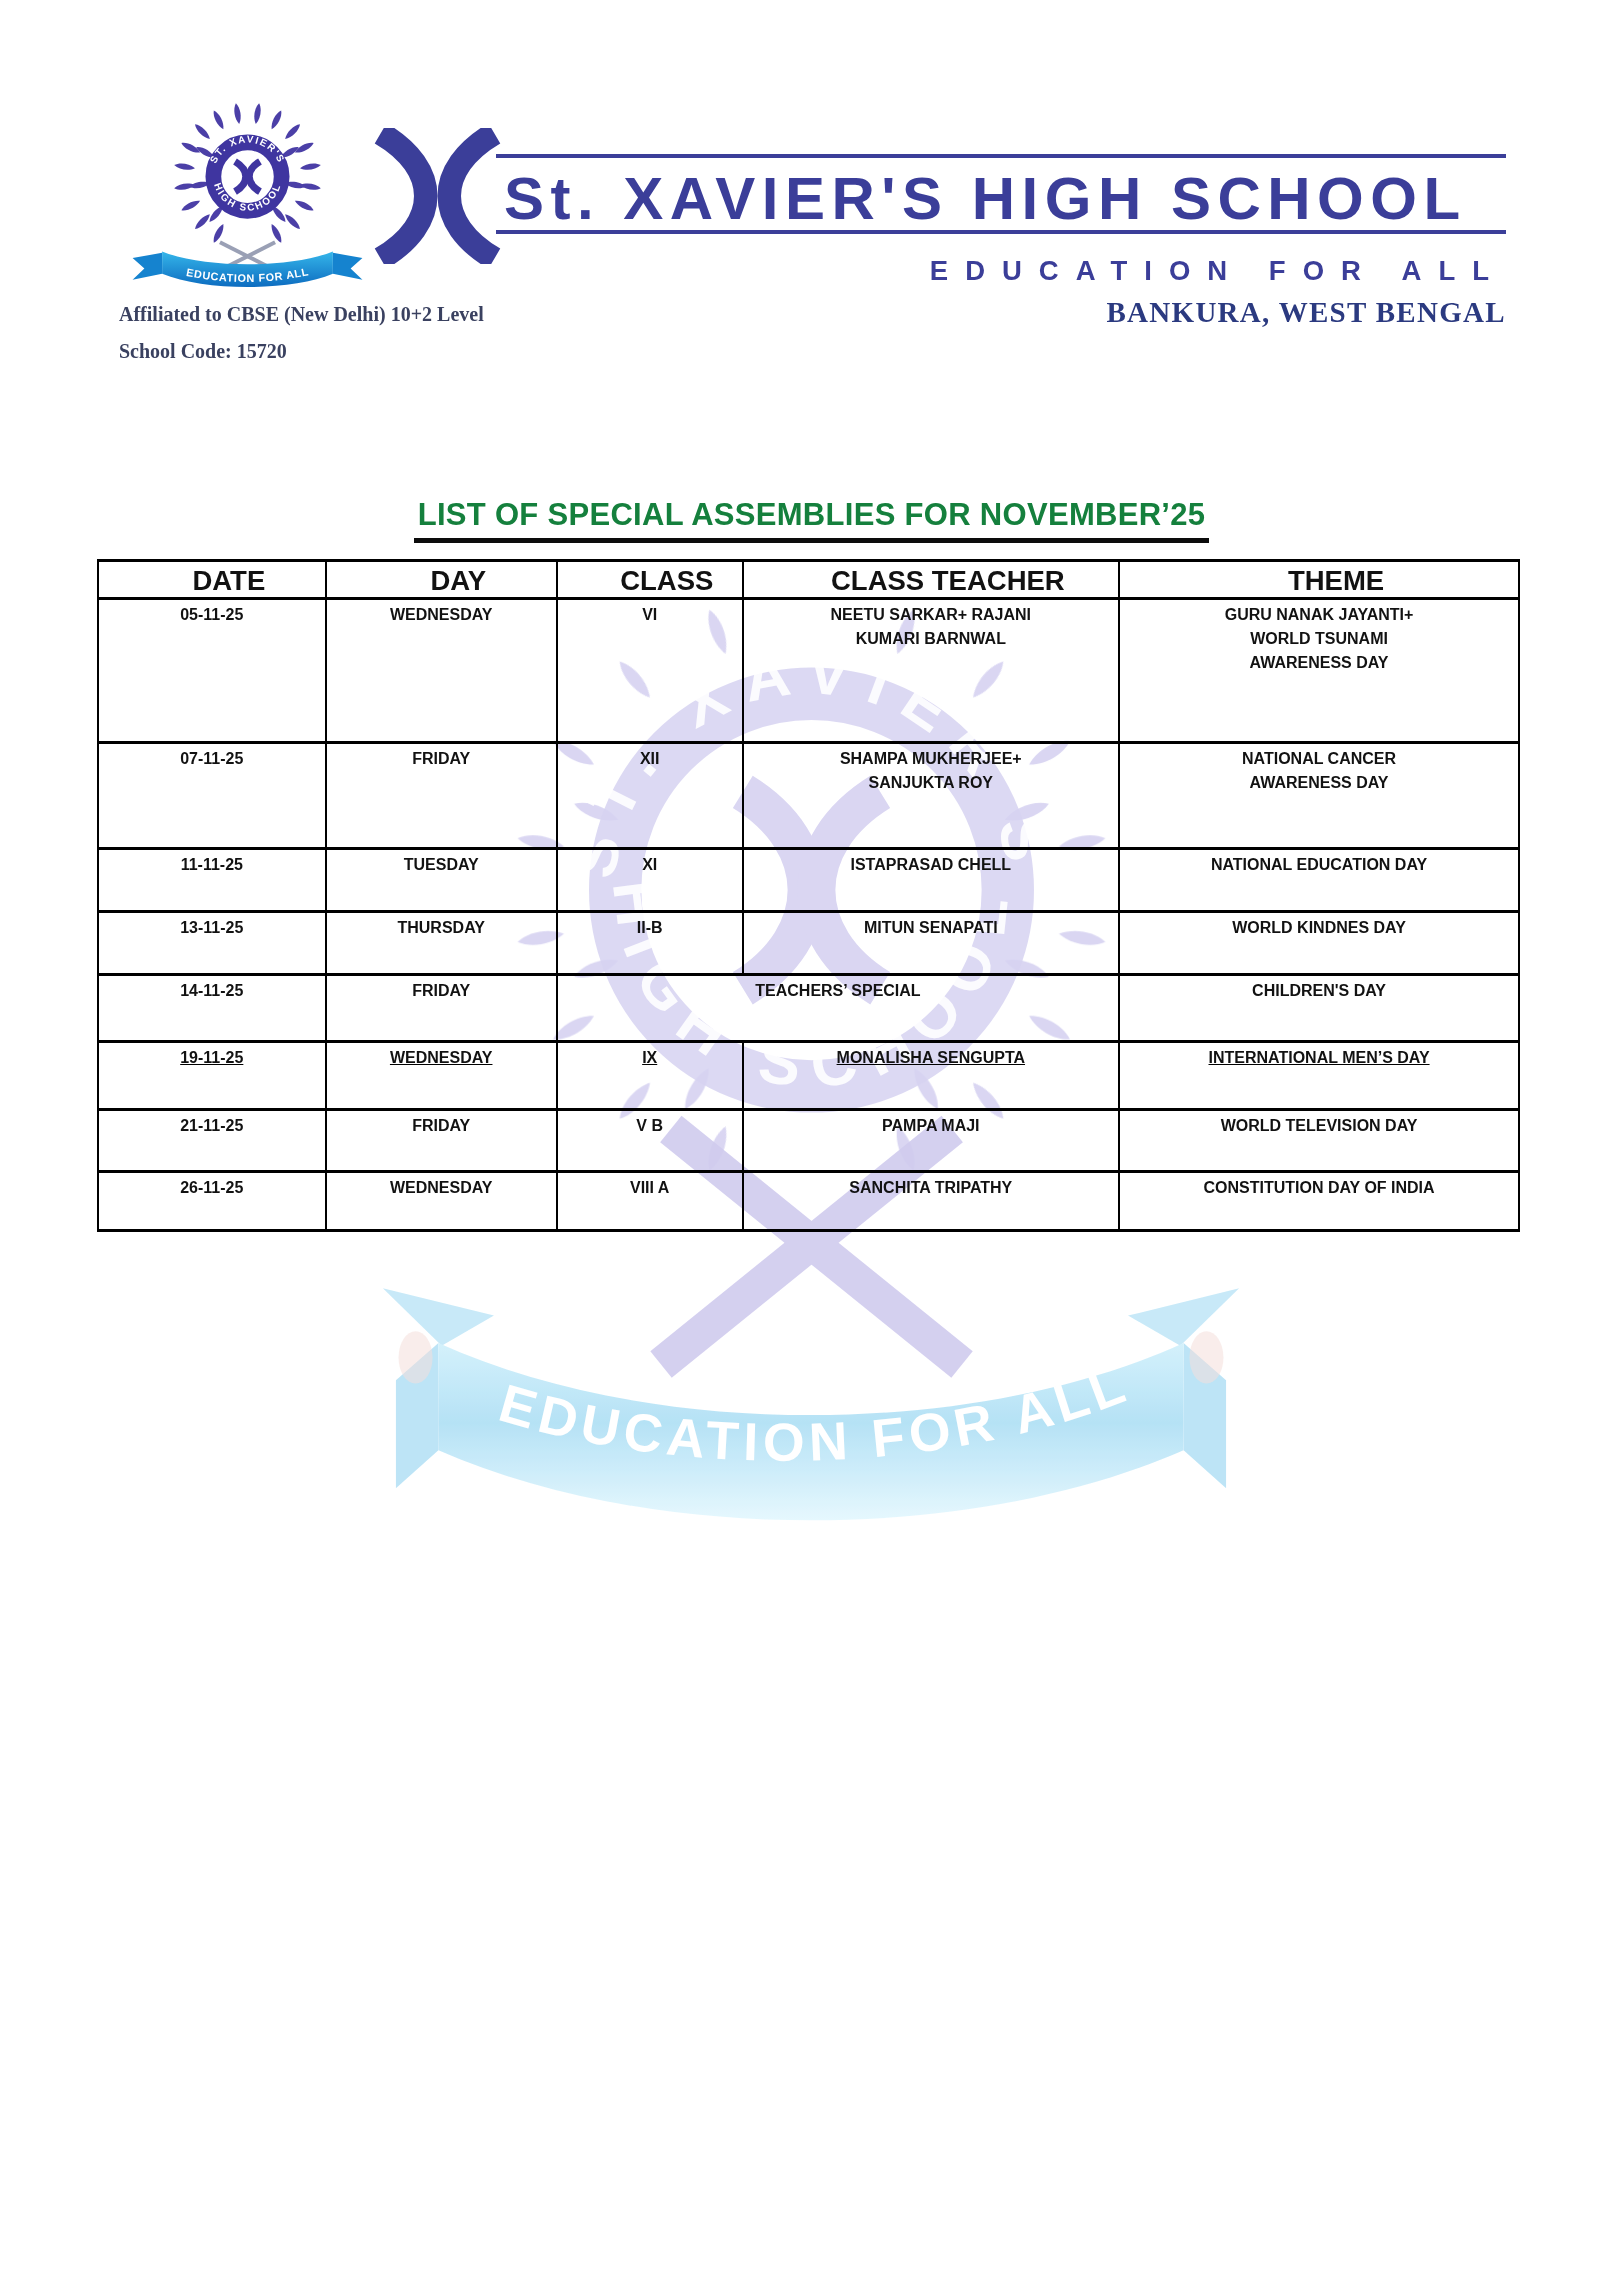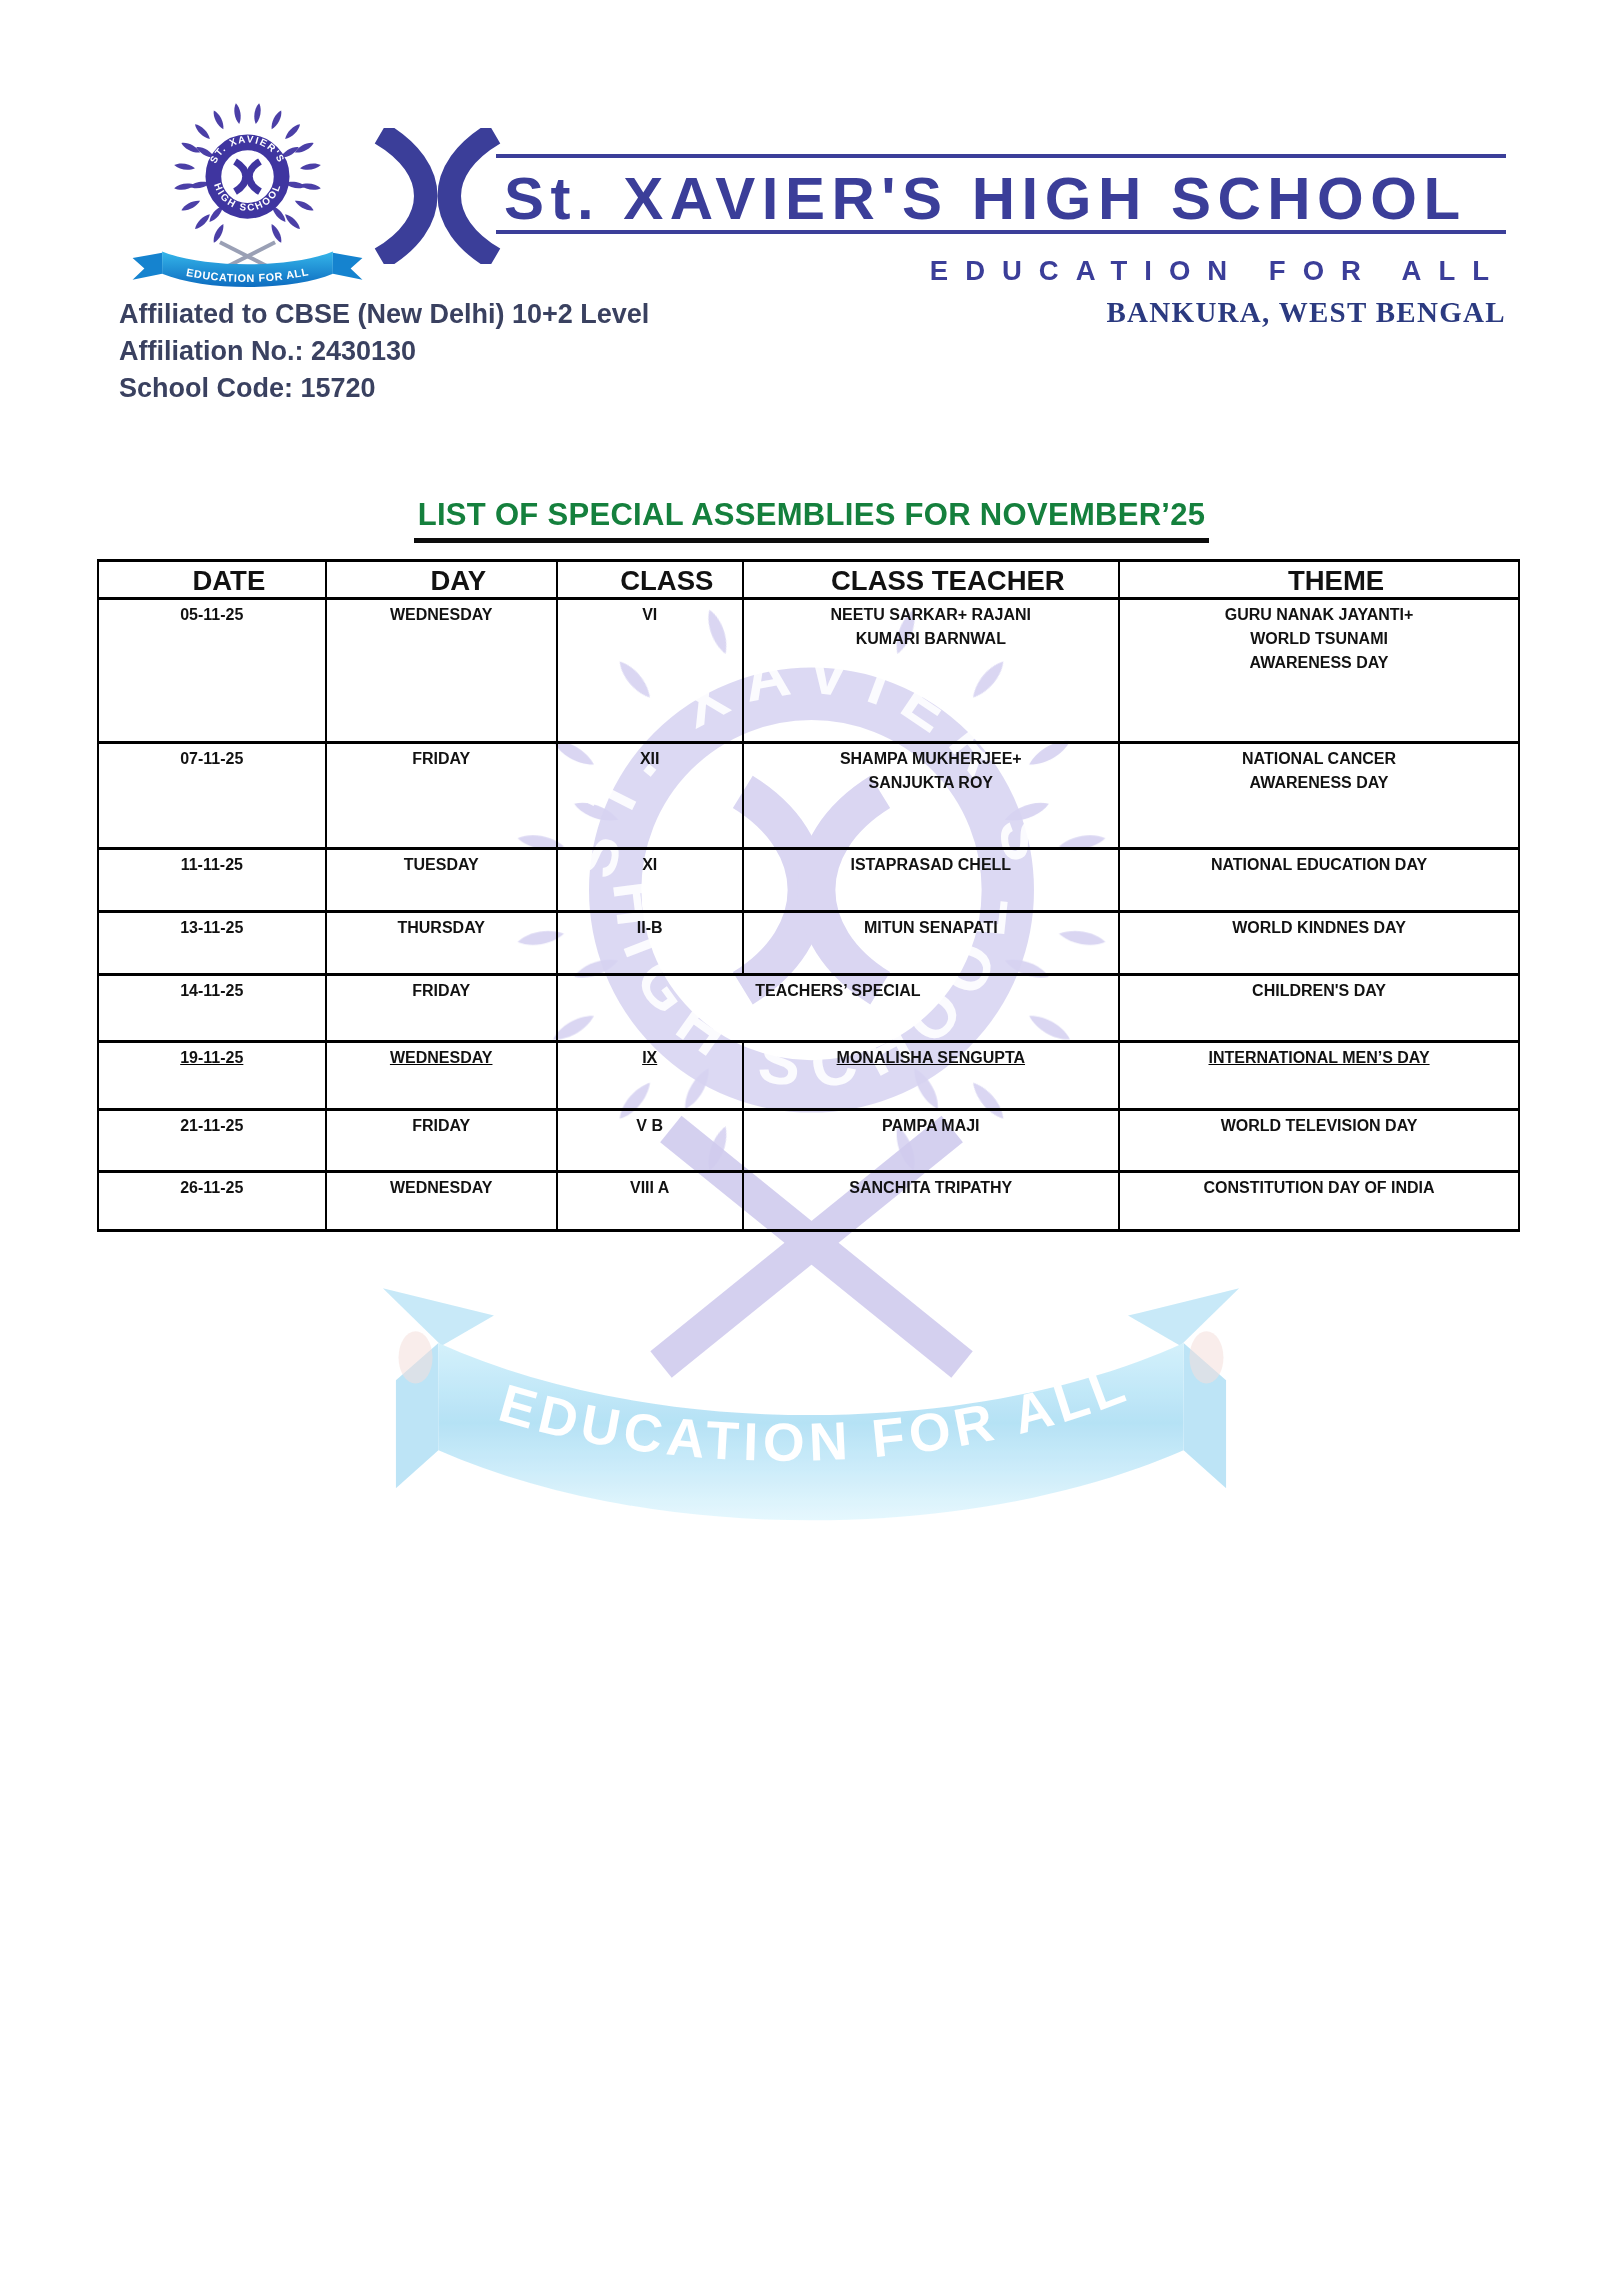--- a/index.html
+++ b/index.html
@@ -34,22 +34,22 @@
     color:var(--navy,#3b3e99);white-space:nowrap;
   }
   .location{
     position:absolute;right:117px;top:296px;
     font-family:"Liberation Serif", serif;
     font-size:29px;font-weight:bold;letter-spacing:1.3px;
     color:var(--navy-dark,#2b3a80);white-space:nowrap;
   }
   .affil{
     position:absolute;left:119px;top:296px;
-    font-family:Liberation Sans, sans-serif;
-    font-size:27px;font-weight:bold;line-height:37px;
+    font-family:Liberation Serif, serif;
+    font-size:20px;font-weight:bold;line-height:37px;
     color:var(--slate,#3a4160);
   }
   
   .title-wrap{position:absolute;left:0;top:497px;width:1623px;text-align:center;z-index:2;}
   .title-wrap span{
     display:inline-block;
     font-size:31px;font-weight:bold;letter-spacing:0.3px;
     color:#15803d;
     border-bottom:5.2px solid #0c0c0c;
     padding:0 3.9px 5.2px 3.9px;
@@ -239,21 +239,20 @@
 
     <div class="rule" id="rule-top"></div>
     <div class="school-name">St. XAVIER'S HIGH SCHOOL</div>
     <div class="rule" id="rule-bottom"></div>
 
     <div class="tagline">EDUCATION FOR ALL</div>
     <div class="location">BANKURA, WEST BENGAL</div>
 
     <div class="affil">
       <div>Affiliated to CBSE (New Delhi) 10+2 Level</div>
-      <div>Affiliation No.: 2430130</div>
       <div>School Code: 15720</div>
     </div>
   </div>
 
   <div class="title-wrap">
     <span>LIST OF SPECIAL ASSEMBLIES FOR NOVEMBER’25</span>
   </div>
 
   <table class="assembly">
     <thead>

